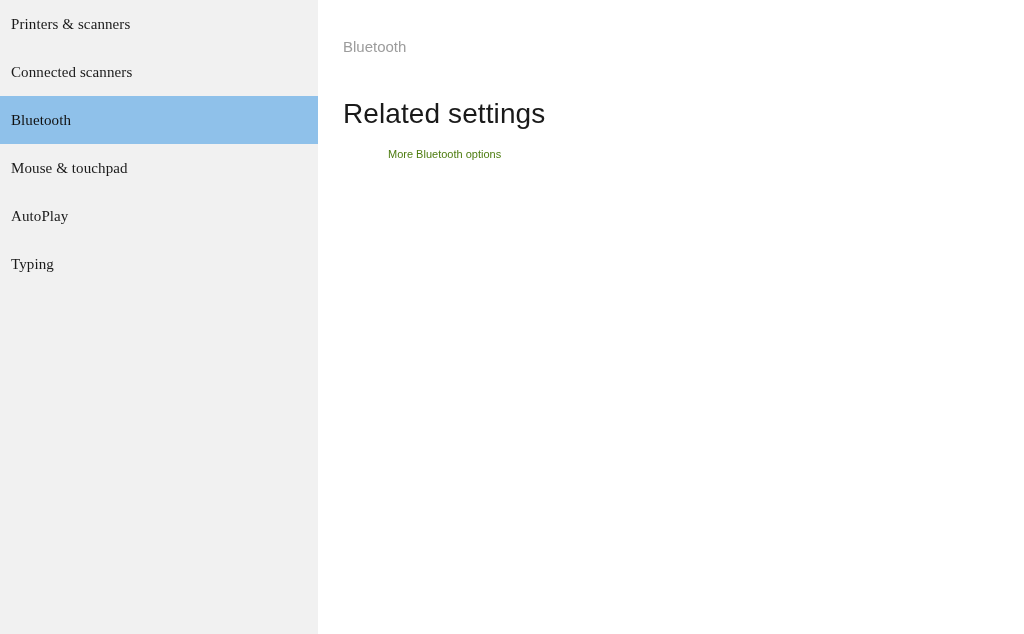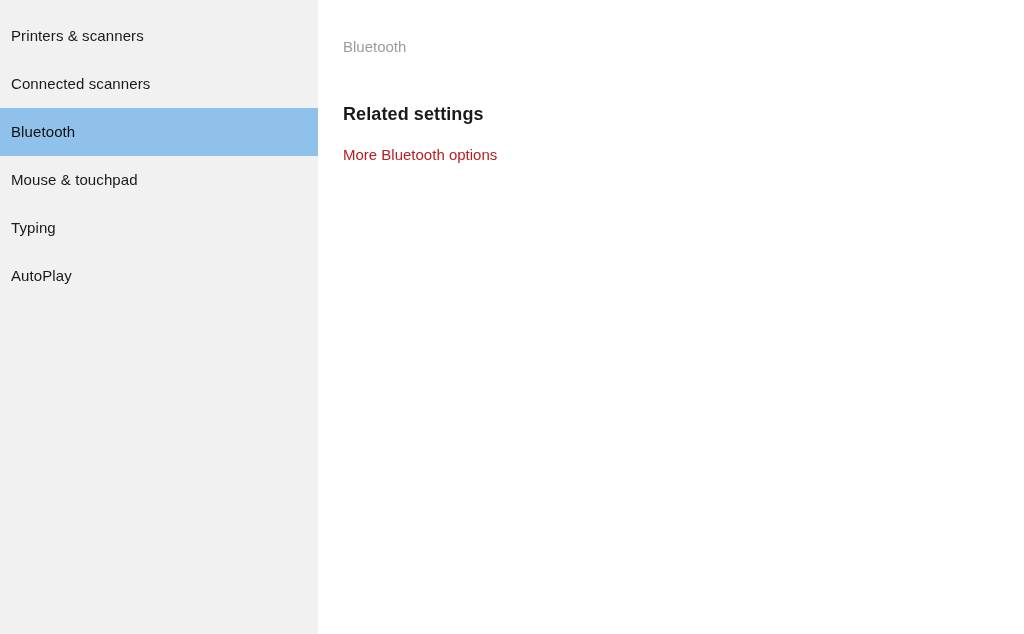--- a/index.html
+++ b/index.html
@@ -23,22 +23,23 @@
     height: 634px;
   }
 
   
   .sidebar {
     width: 318px;
     height: 634px;
     background: #f1f1f1;
     flex: 0 0 318px;
     position: relative;
-    padding-top: 12px;
+    padding-top: 0;
     box-sizing: border-box;
+    font-family: Liberation Serif, serif;
   }
   .nav-list {
     list-style: none;
     margin: 0;
     padding: 0;
   }
   .nav-item {
     height: 48px;
     line-height: 48px;
     padding-left: 11px;
@@ -114,35 +115,36 @@
     color: #bdbdbd;
     margin-left: 16px;
     line-height: 18px;
   }
 
   
   .related {
     margin-top: 43px;
   }
   .subhead {
-    font-size: 18px;
-    font-weight: 700;
+    font-size: 28px;
+    font-weight: 400;
     color: #1a1a1a;
     margin: 0;
     line-height: 28px;
     letter-spacing: 0.1px;
   }
   .link {
     display: inline-block;
     margin-top: 17px;
-    font-size: 15px;
-    color: #b91c1c;
+    font-size: 11px;
+    color: #4d7c0f;
     text-decoration: none;
     cursor: pointer;
     line-height: 19px;
+    margin-left: 45px;
   }
 </style>
 </head>
 <body>
 
 <div class="app">
 
   <nav class="sidebar">
     <ul class="nav-list">
       <li class="nav-item">
@@ -151,24 +153,24 @@
       <li class="nav-item">
         <span>Connected scanners</span>
       </li>
       <li class="nav-item selected">
         <span>Bluetooth</span>
       </li>
       <li class="nav-item">
         <span>Mouse &amp; touchpad</span>
       </li>
       <li class="nav-item">
-        <span>Typing</span>
+        <span>AutoPlay</span>
       </li>
       <li class="nav-item">
-        <span>AutoPlay</span>
+        <span>Typing</span>
       </li>
     </ul>
   </nav>
 
   <main class="content">
 
 
     <div class="section-block">
       <div class="field-label">Bluetooth</div>
     </div>

